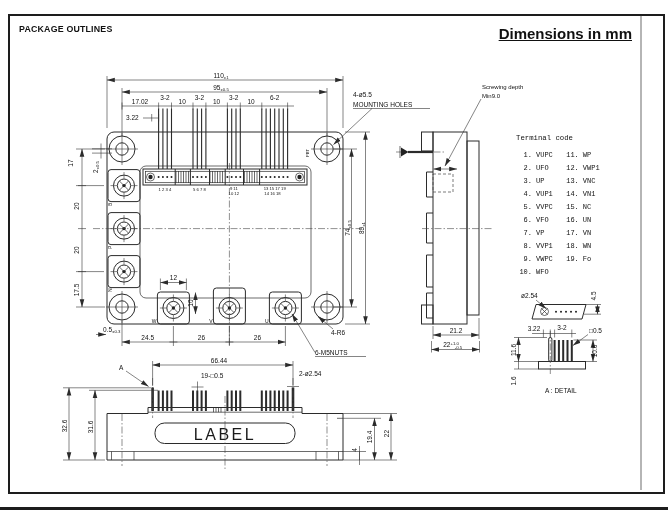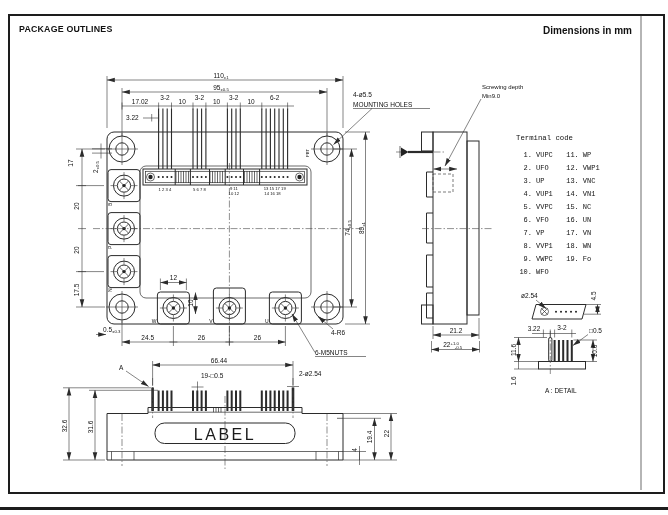--- a/index.html
+++ b/index.html
@@ -1,20 +1,20 @@
 <!DOCTYPE html>
 <html><head>
 <meta charset="utf-8">
 <style>
   html,body{margin:0;padding:0;background:#fff;}
   #page{position:relative;width:668px;height:515px;background:#fff;overflow:hidden;
         font-family:"Liberation Sans",sans-serif;color:#111;}
   #frame{position:absolute;left:8px;top:14px;width:653px;height:476px;border:2px solid #1d1d1d;}
   #hdr-title{position:absolute;left:19px;top:24px;font-size:8.8px;font-weight:bold;letter-spacing:.2px;}
-  #hdr-units{position:absolute;right:36px;top:25px;font-size:10px;font-weight:bold;}
+  #hdr-units{position:absolute;right:36px;top:25px;font-size:15px;font-weight:bold;text-decoration:underline;}
   #bottom-rule{position:absolute;left:0;top:507px;width:668px;height:2.5px;background:#1d1d1d;}
   #draw{position:absolute;left:0;top:0;}
   
   .s1{fill:none;stroke:#2b2b2b;stroke-width:1;}
   .s07{fill:none;stroke:#2b2b2b;stroke-width:0.7;}
   .dim{fill:none;stroke:#333;stroke-width:0.6;}
   .cl{fill:none;stroke:#444;stroke-width:0.6;stroke-dasharray:7 2 1.5 2;}
   .hid{fill:none;stroke:#444;stroke-width:0.7;stroke-dasharray:3 2;}
   .pin{fill:none;stroke:#2b2b2b;stroke-width:1.1;}
   .pinf{fill:none;stroke:#2b2b2b;stroke-width:2;}

